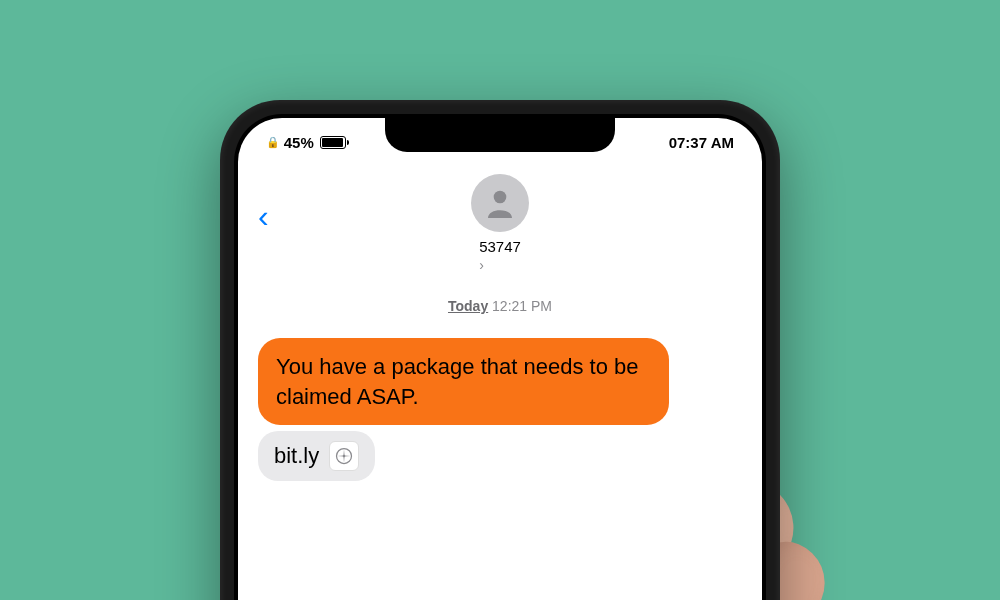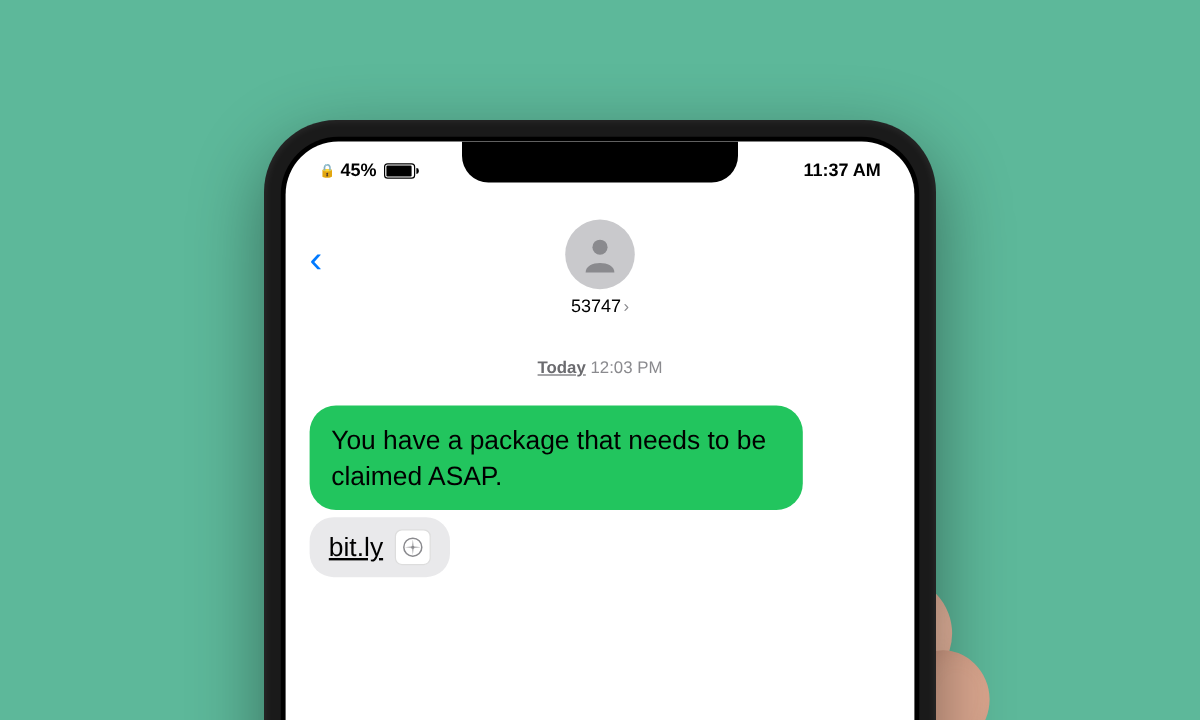--- a/index.html
+++ b/index.html
@@ -169,20 +169,21 @@
     justify-content: center;
     margin-bottom: 6px;
   }
   .avatar svg { width: 36px; height: 36px; }
   .contact-name {
     display: flex;
     align-items: flex-start;
     gap: 2px;
     font-size: 15px;
     color: #000;
+    flex-direction: column;
   }
   .chevron-small {
     font-size: 14px;
     color: #8a8a8e;
     font-weight: 300;
   }
   .messages {
     position: absolute;
     top: 170px;
     left: 0;
@@ -190,40 +191,39 @@
     padding: 10px 20px;
   }
   .timestamp {
     text-align: center;
     font-size: 14px;
     color: #8a8a8e;
     margin-bottom: 24px;
   }
   .timestamp .day { font-weight: 600; color: #6b6b6f; text-decoration: underline; }
   .bubble {
-    background: #22c55e;
+    background: #f97316;
     border-radius: 22px;
     padding: 14px 18px;
     max-width: 85%;
     font-size: 22px;
     line-height: 1.35;
     color: #000;
     margin-bottom: 6px;
     position: relative;
   }
   .bubble-small {
     background: #e9e9eb;
     border-radius: 20px;
     padding: 10px 16px;
     display: inline-flex;
     align-items: center;
     gap: 10px;
     font-size: 22px;
     color: #000;
-    text-decoration: underline;
   }
   .link-preview {
     width: 30px;
     height: 30px;
     background: #fff;
     border-radius: 6px;
     display: flex;
     align-items: center;
     justify-content: center;
     border: 1px solid #ddd;
@@ -245,41 +245,41 @@
       <div class="notch"></div>
 
       <div class="status-bar">
         <div class="status-left">
           <span class="lock-icon">🔒</span>
           <span>45%</span>
           <div class="battery">
             <div class="battery-fill"></div>
           </div>
         </div>
-        <div>11:37 AM</div>
+        <div>07:37 AM</div>
       </div>
 
       <div class="nav-header">
         <div class="back-button">‹</div>
         <div class="avatar">
           <svg viewBox="0 0 24 24">
             <circle cx="12" cy="8" r="4.2" fill="#8a8a8e"></circle>
             <path d="M4 22 C4 15, 20 15, 20 22 Z" fill="#8a8a8e"></path>
           </svg>
         </div>
         <div class="contact-name">
           <span>53747</span>
           <span class="chevron-small">›</span>
         </div>
       </div>
 
       <div class="messages">
         <div class="timestamp">
           <span class="day">Today</span>
-          <span>12:03 PM</span>
+          <span>12:21 PM</span>
         </div>
         <div class="bubble">You have a package that needs to be claimed ASAP.</div>
         <div class="bubble-small">
           <span>bit.ly</span>
           <div class="link-preview">
             <svg viewBox="0 0 24 24">
               <circle cx="12" cy="12" r="9" fill="none" stroke="#8a8a8e" stroke-width="1.5"></circle>
               <path d="M12 4 L13 11 L20 12 L13 13 L12 20 L11 13 L4 12 L11 11 Z" fill="#8a8a8e" opacity="0.6"></path>
               <circle cx="12" cy="12" r="1.5" fill="#8a8a8e"></circle>
             </svg>

